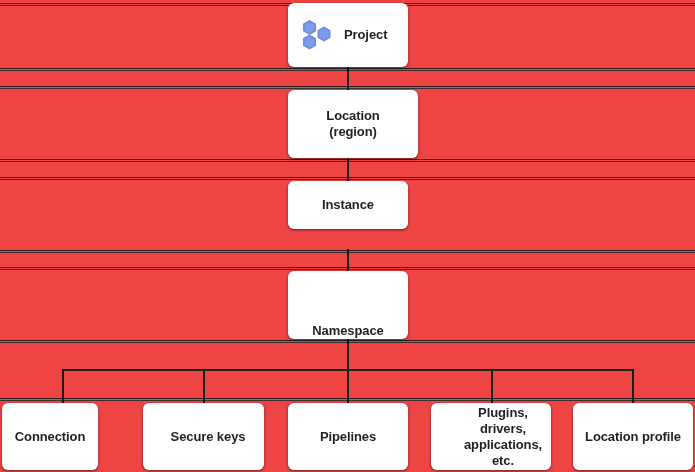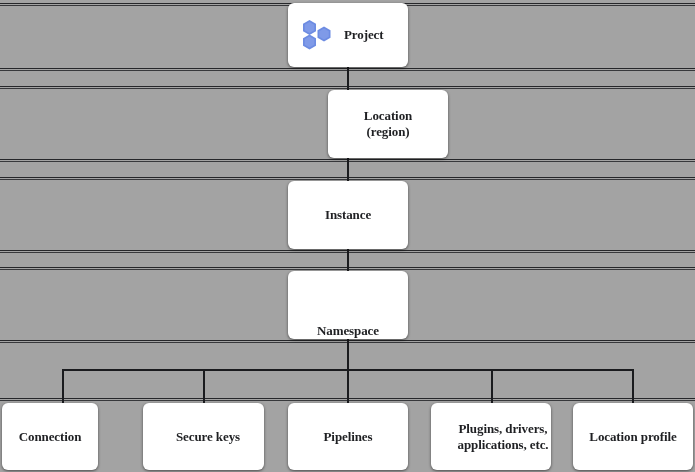--- a/index.html
+++ b/index.html
@@ -5,23 +5,23 @@
 <style>
   html, body {
     margin: 0;
     padding: 0;
     background: #1d1e21;
   }
   #canvas {
     position: relative;
     width: 695px;
     height: 472px;
-    background: #a3a3a3;
+    background: #ef4444;
     overflow: hidden;
-    font-family: Liberation Serif, serif;
+    font-family: Liberation Sans, sans-serif;
   }
 
   
   .band {
     position: absolute;
     left: 0;
     width: 695px;
     height: 1px;
     background: #111215;
     opacity: 0.85;
@@ -110,26 +110,26 @@
         <polygon points="9.5,3 14.3,5.8 14.3,11.2 9.5,14 4.7,11.2 4.7,5.8" fill="#7f9ae8"></polygon>
         <polygon points="24,7.5 30.5,11.3 30.5,18.7 24,22.5 17.5,18.7 17.5,11.3" fill="#6d8ce2"></polygon>
         <polygon points="24,9.5 28.8,12.3 28.8,17.7 24,20.5 19.2,17.7 19.2,12.3" fill="#7f9ae8"></polygon>
         <polygon points="9.5,15.5 16,19.3 16,26.7 9.5,30.5 3,26.7 3,19.3" fill="#6d8ce2"></polygon>
         <polygon points="9.5,17.5 14.3,20.3 14.3,25.7 9.5,28.5 4.7,25.7 4.7,20.3" fill="#7f9ae8"></polygon>
       </svg>
     </span>
     <span class="label">Project</span>
   </div>
 
-  <div class="node" style="left:288px; top:90px; width:120px; height:68px;margin-left:40px;">
+  <div class="node" style="left:288px; top:90px; width:130px; height:68px;">
     <span class="label">Location
 (region)</span>
   </div>
 
-  <div class="node" style="left:288px; top:181px; width:120px; height:68px;">
+  <div class="node" style="left:288px; top:181px; width:120px; height:48px;">
     <span class="label">Instance</span>
   </div>
 
   <div class="node" style="left:288px; top:271px; width:120px; height:68px;align-items:flex-end;">
     <span class="label">Namespace</span>
   </div>
 
   <div class="node" style="left:2px; top:403px; width:96px; height:67px;">
     <span class="label">Connection</span>
   </div>

